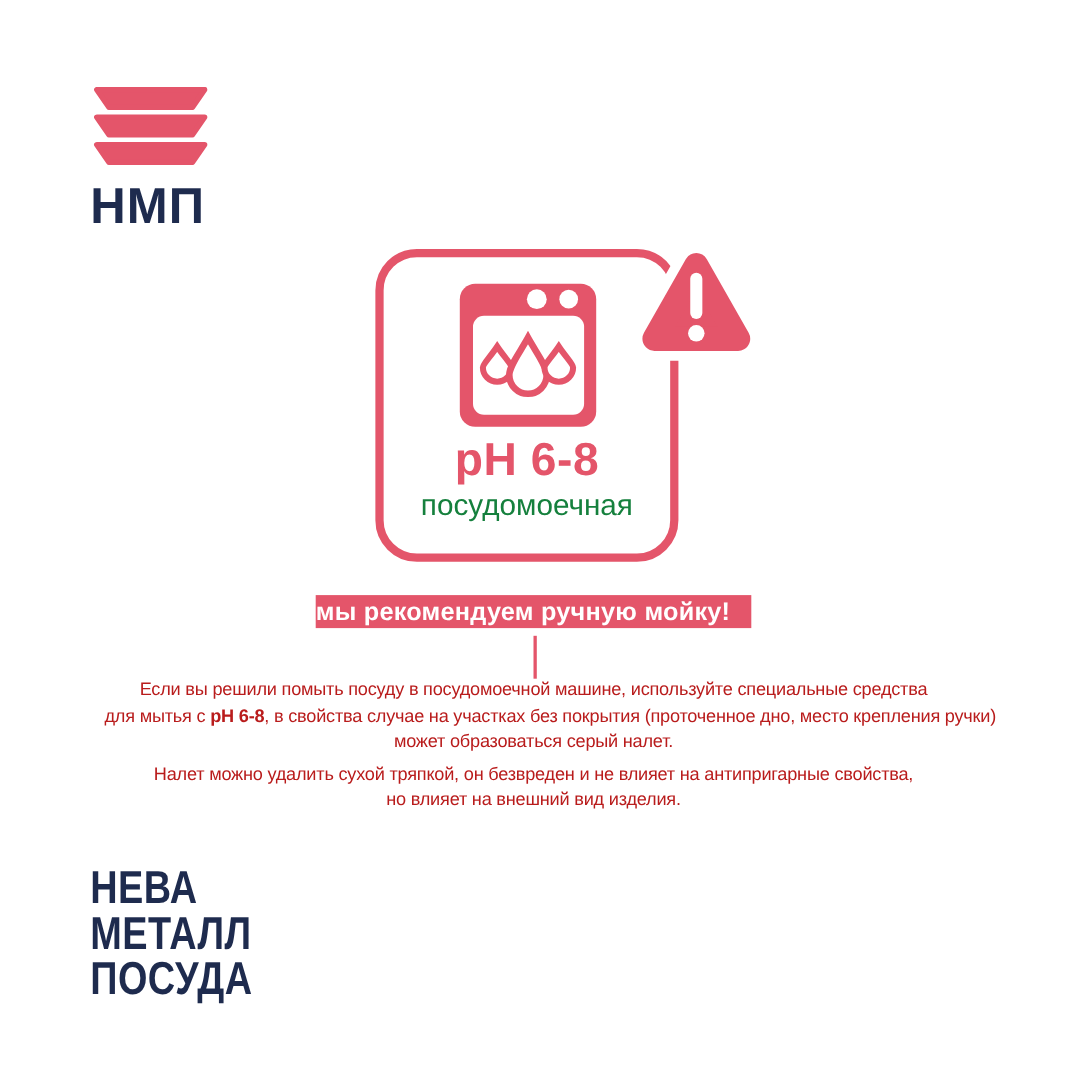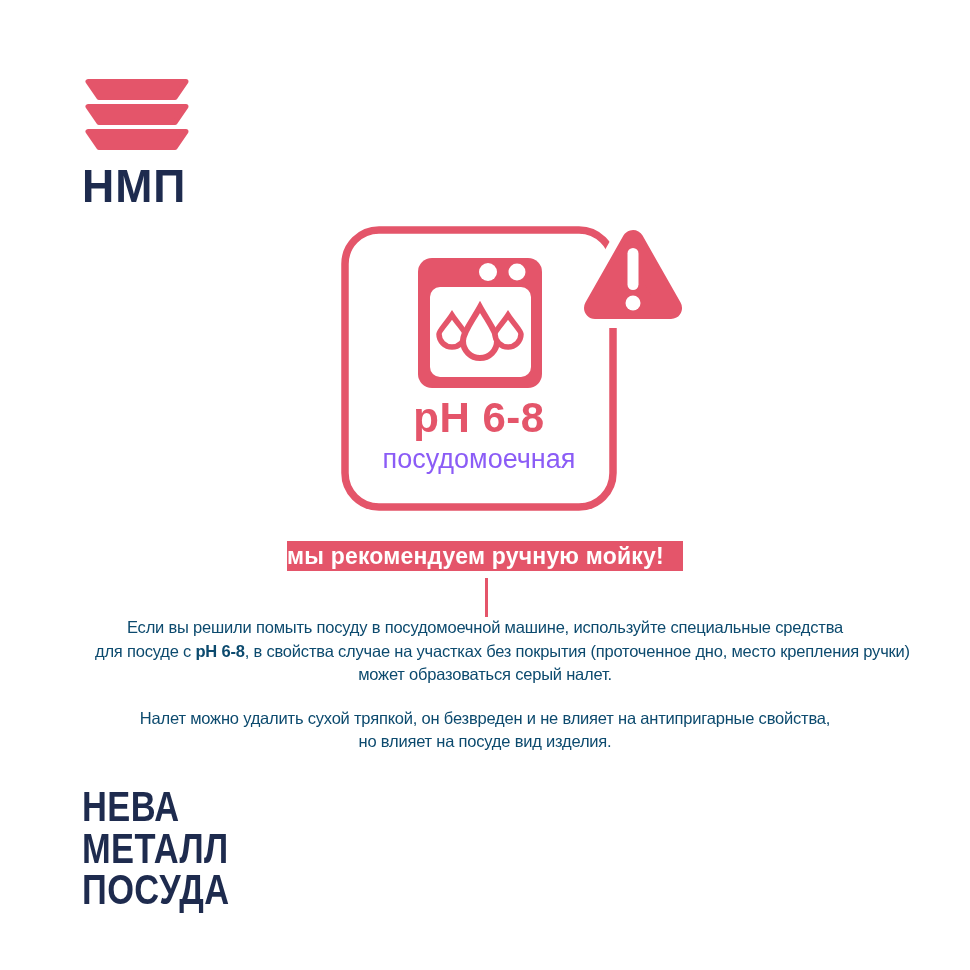--- a/index.html
+++ b/index.html
@@ -21,42 +21,42 @@
   
   .sticker{position:absolute;left:330px;top:215px;width:370px;height:305px;}
   .sticker svg{position:absolute;left:0;top:0;}
   .ph-label{
     position:absolute;left:15px;top:181px;width:268px;
     text-align:center;color:#e4556a;
     font-size:42px;font-weight:bold;line-height:44px;letter-spacing:0.5px;
   }
   .machine-label{
     position:absolute;left:15px;top:229px;width:268px;
-    text-align:center;color:#8b5cf6;
+    text-align:center;color:#15803d;
     font-size:27px;line-height:30px;font-weight:normal;
   }
   
   .banner{
     position:absolute;left:287px;top:541px;width:396px;height:30px;
     background:#e4556a;color:#ffffff;
     font-size:23px;font-weight:bold;line-height:30px;text-align:left;
     letter-spacing:0.2px;white-space:nowrap;
   }
   .connector{
     position:absolute;left:485px;top:578px;width:3px;height:39px;
     background:#e4556a;
   }
   
   .copy{
     position:absolute;left:95px;top:616px;width:780px;
-    color:#0c4a6e;font-size:16.5px;letter-spacing:-0.2px;
+    color:#b91c1c;font-size:16.5px;letter-spacing:-0.2px;
     text-align:center;
   }
   .copy .line{line-height:23.5px;white-space:nowrap;}
-  .copy .para{margin-top:20px;}
+  .copy .para{margin-top:6px;}
   .copy b{font-weight:bold;}
   
   .footer-brand{
     position:absolute;left:82px;top:786px;
     color:#1e2b4e;font-size:42px;font-weight:bold;line-height:41.5px;
     transform:scaleX(0.82);transform-origin:left top;
     letter-spacing:0.5px;
   }
 </style>
 </head>
@@ -106,26 +106,26 @@
       <div>посудомоечная</div>
     </div>
   </div>
 
   <div class="banner">мы рекомендуем ручную мойку!</div>
   <div class="connector"></div>
 
   <div class="copy">
     <div>
       <div class="line">Если вы решили помыть посуду в посудомоечной машине, используйте специальные средства</div>
-      <div class="line"><span>для посуде с </span><b>pH 6-8</b><span>, в свойства случае на участках без покрытия (проточенное дно, место крепления ручки)</span></div>
+      <div class="line"><span>для мытья с </span><b>pH 6-8</b><span>, в свойства случае на участках без покрытия (проточенное дно, место крепления ручки)</span></div>
       <div class="line">может образоваться серый налет.</div>
     </div>
     <div class="para">
       <div class="line">Налет можно удалить сухой тряпкой, он безвреден и не влияет на антипригарные свойства,</div>
-      <div class="line">но влияет на посуде вид изделия.</div>
+      <div class="line">но влияет на внешний вид изделия.</div>
     </div>
   </div>
 
   <div class="footer-brand">
     <div>НЕВА</div>
     <div>МЕТАЛЛ</div>
     <div>ПОСУДА</div>
   </div>
 
 </div>

